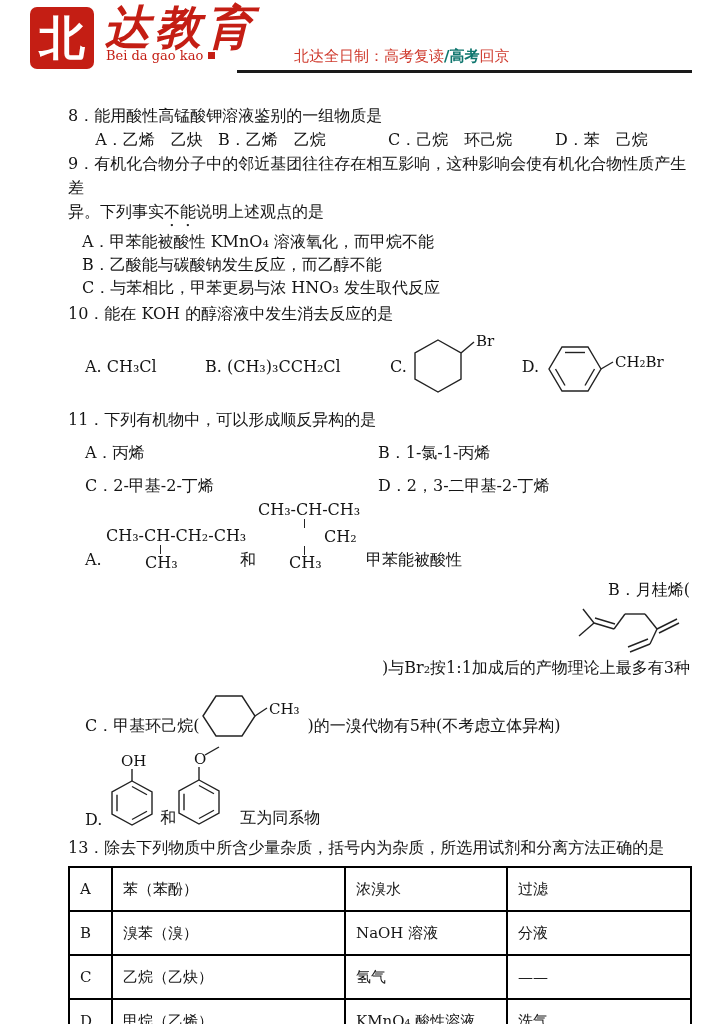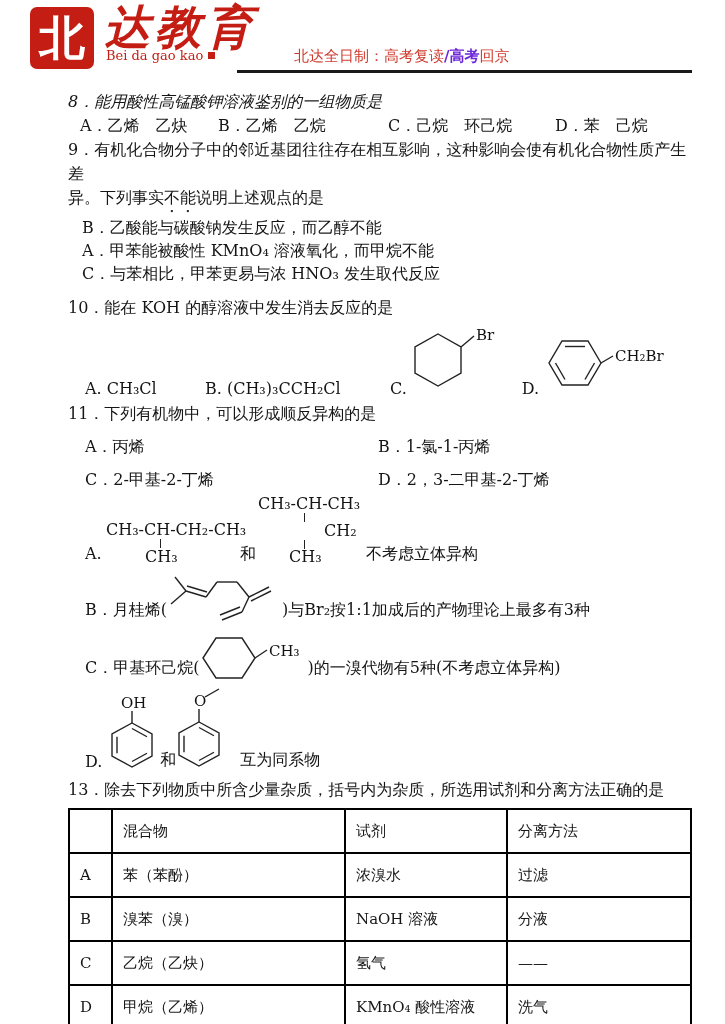--- a/index.html
+++ b/index.html
@@ -13,35 +13,35 @@
   .header{position:relative;height:86px;}
   .seal{position:absolute;left:30px;top:7px;width:64px;height:62px;background:#c41e14;
         color:#fff;font-size:46px;font-weight:bold;display:flex;align-items:center;
         justify-content:center;border-radius:7px;line-height:1;}
   .brand{position:absolute;left:104px;top:2px;font-size:46px;color:#c41e14;
          font-weight:bold;font-style:italic;letter-spacing:5px;line-height:1.1;}
   .tagline{position:absolute;left:106px;top:48px;font-size:13px;color:#c41e14;
            font-style:normal;display:flex;align-items:center;}
   .tagline .sq{display:inline-block;width:7px;height:7px;background:#c41e14;margin-left:5px;}
   .slogan{position:absolute;left:294px;top:47px;font-size:15px;color:#cf3a2d;white-space:nowrap;}
-  .slogan .b{font-weight:bold;color:#6d28d9;}
+  .slogan .b{font-weight:bold;color:#0f766e;}
   .hrline{position:absolute;left:237px;top:70px;width:455px;height:3px;background:#1a1a1a;}
   
   .content{padding:0 35px 0 68px;}
   .line{margin:0;line-height:24px;}
   .opt-line{margin:0;line-height:23px;padding-left:14px;}
   .q8-opts{display:flex;line-height:24px;padding-left:12px;}
-  .q8-opts span:nth-child(1){width:138px;}
+  .q8-opts span:nth-child(1){width:138px;text-align:center;}
   .q8-opts span:nth-child(2){width:170px;}
   .q8-opts span:nth-child(3){width:167px;}
   .em-dots{text-emphasis:filled dot;text-emphasis-position:under left;
            -webkit-text-emphasis:filled dot;-webkit-text-emphasis-position:under;}
   
   .q10-opts{display:flex;align-items:flex-end;height:80px;padding-left:17px;margin-top:2px;}
-  .q10-opts .t{margin-bottom:4px;white-space:nowrap;}
+  .q10-opts .t{margin-bottom:32px;white-space:nowrap;}
   .q10-opts .oa{width:120px;}
   .q10-opts .ob{width:185px;}
   .q10-opts .lbl{margin-right:4px;}
   .q10-opts .dl{margin-left:16px;}
   
   .q11-row{display:flex;line-height:24px;padding-left:17px;margin-top:9px;}
   .q11-row span:first-child{width:293px;}
   
   .q12a{position:relative;height:76px;margin-top:2px;}
   .q12a .abs{position:absolute;white-space:nowrap;line-height:15px;}
@@ -75,35 +75,35 @@
       <span class="sq"></span>
     </div>
     <div class="slogan">
       <span>北达全日制：高考复读</span><span class="b">/高考</span><span>回京</span>
     </div>
     <div class="hrline"></div>
   </div>
 
   <div class="content">
 
-    <p class="line" style="margin-top:4px;font-style:italic;">8．能用酸性高锰酸钾溶液鉴别的一组物质是</p>
+    <p class="line" style="margin-top:18px;">8．能用酸性高锰酸钾溶液鉴别的一组物质是</p>
     <div class="q8-opts">
       <span>A．乙烯　乙炔</span>
       <span>B．乙烯　乙烷</span>
       <span>C．己烷　环己烷</span>
       <span>D．苯　己烷</span>
     </div>
 
     <p class="line">9．有机化合物分子中的邻近基团往往存在相互影响，这种影响会使有机化合物性质产生差</p>
     <p class="line"><span>异。下列事实</span><span class="em-dots">不能</span><span>说明上述观点的是</span></p>
+    <p class="opt-line">A．甲苯能被酸性 KMnO₄ 溶液氧化，而甲烷不能</p>
     <p class="opt-line">B．乙酸能与碳酸钠发生反应，而乙醇不能</p>
-    <p class="opt-line">A．甲苯能被酸性 KMnO₄ 溶液氧化，而甲烷不能</p>
     <p class="opt-line">C．与苯相比，甲苯更易与浓 HNO₃ 发生取代反应</p>
 
-    <p class="line" style="margin-top:11px;">10．能在 KOH 的醇溶液中发生消去反应的是</p>
+    <p class="line" style="margin-top:3px;">10．能在 KOH 的醇溶液中发生消去反应的是</p>
     <div class="q10-opts">
       <span class="t oa">A. CH₃Cl</span>
       <span class="t ob">B. (CH₃)₃CCH₂Cl</span>
       <span class="t lbl">C.</span>
       <svg width="95" height="80" viewBox="0 0 95 80">
         <polygon points="27,12 50,25 50,51 27,64 4,51 4,25"></polygon>
         <line x1="50" y1="25" x2="63" y2="14"></line>
         <text x="65" y="18">Br</text>
       </svg>
       <span class="t lbl dl">D.</span>
@@ -132,24 +132,24 @@
       <span class="abs" style="left:17px;top:52px;">A.</span>
       <span class="abs" style="left:38px;top:28px;">CH₃-CH-CH₂-CH₃</span>
       <span class="vbar" style="left:92px;top:45px;"></span>
       <span class="abs" style="left:77px;top:55px;">CH₃</span>
       <span class="abs" style="left:172px;top:52px;">和</span>
       <span class="abs" style="left:190px;top:2px;">CH₃-CH-CH₃</span>
       <span class="vbar" style="left:236px;top:19px;"></span>
       <span class="abs" style="left:231px;top:29px;margin-left:25px;">CH₂</span>
       <span class="vbar" style="left:236px;top:46px;"></span>
       <span class="abs" style="left:221px;top:55px;">CH₃</span>
-      <span class="abs" style="left:298px;top:52px;">不考虑立体异构</span>
-    </div>
-
-    <div class="structline" style="padding-left:17px;">
+      <span class="abs" style="left:298px;top:52px;">甲苯能被酸性</span>
+    </div>
+
+    <div class="structline" style="padding-left:17px;flex-direction:column;">
       <span class="t">B．月桂烯(</span>
       <svg width="115" height="52" viewBox="0 0 115 52">
         <line x1="8" y1="3" x2="19" y2="17"></line>
         <line x1="4" y1="30" x2="19" y2="17"></line>
         <line x1="19" y1="17" x2="39" y2="23"></line>
         <line x1="20" y1="12" x2="40" y2="18"></line>
         <line x1="39" y1="23" x2="50" y2="8"></line>
         <line x1="50" y1="8" x2="70" y2="8"></line>
         <line x1="70" y1="8" x2="82" y2="23"></line>
         <line x1="82" y1="23" x2="102" y2="13"></line>
@@ -196,26 +196,20 @@
 
     <p class="line" style="margin-top:2px;">13．除去下列物质中所含少量杂质，括号内为杂质，所选用试剂和分离方法正确的是</p>
     <table class="q13">
       <colgroup>
           <col class="c0">
           <col class="c1">
           <col class="c2">
           <col class="c3">
         </colgroup>
       <tbody>
-          <tr>
-        <th></th>
-        <th>混合物</th>
-        <th>试剂</th>
-        <th>分离方法</th>
-      </tr>
       <tr>
         <td>A</td>
         <td>苯（苯酚）</td>
         <td>浓溴水</td>
         <td>过滤</td>
       </tr>
       <tr>
         <td>B</td>
         <td>溴苯（溴）</td>
         <td>NaOH 溶液</td>

